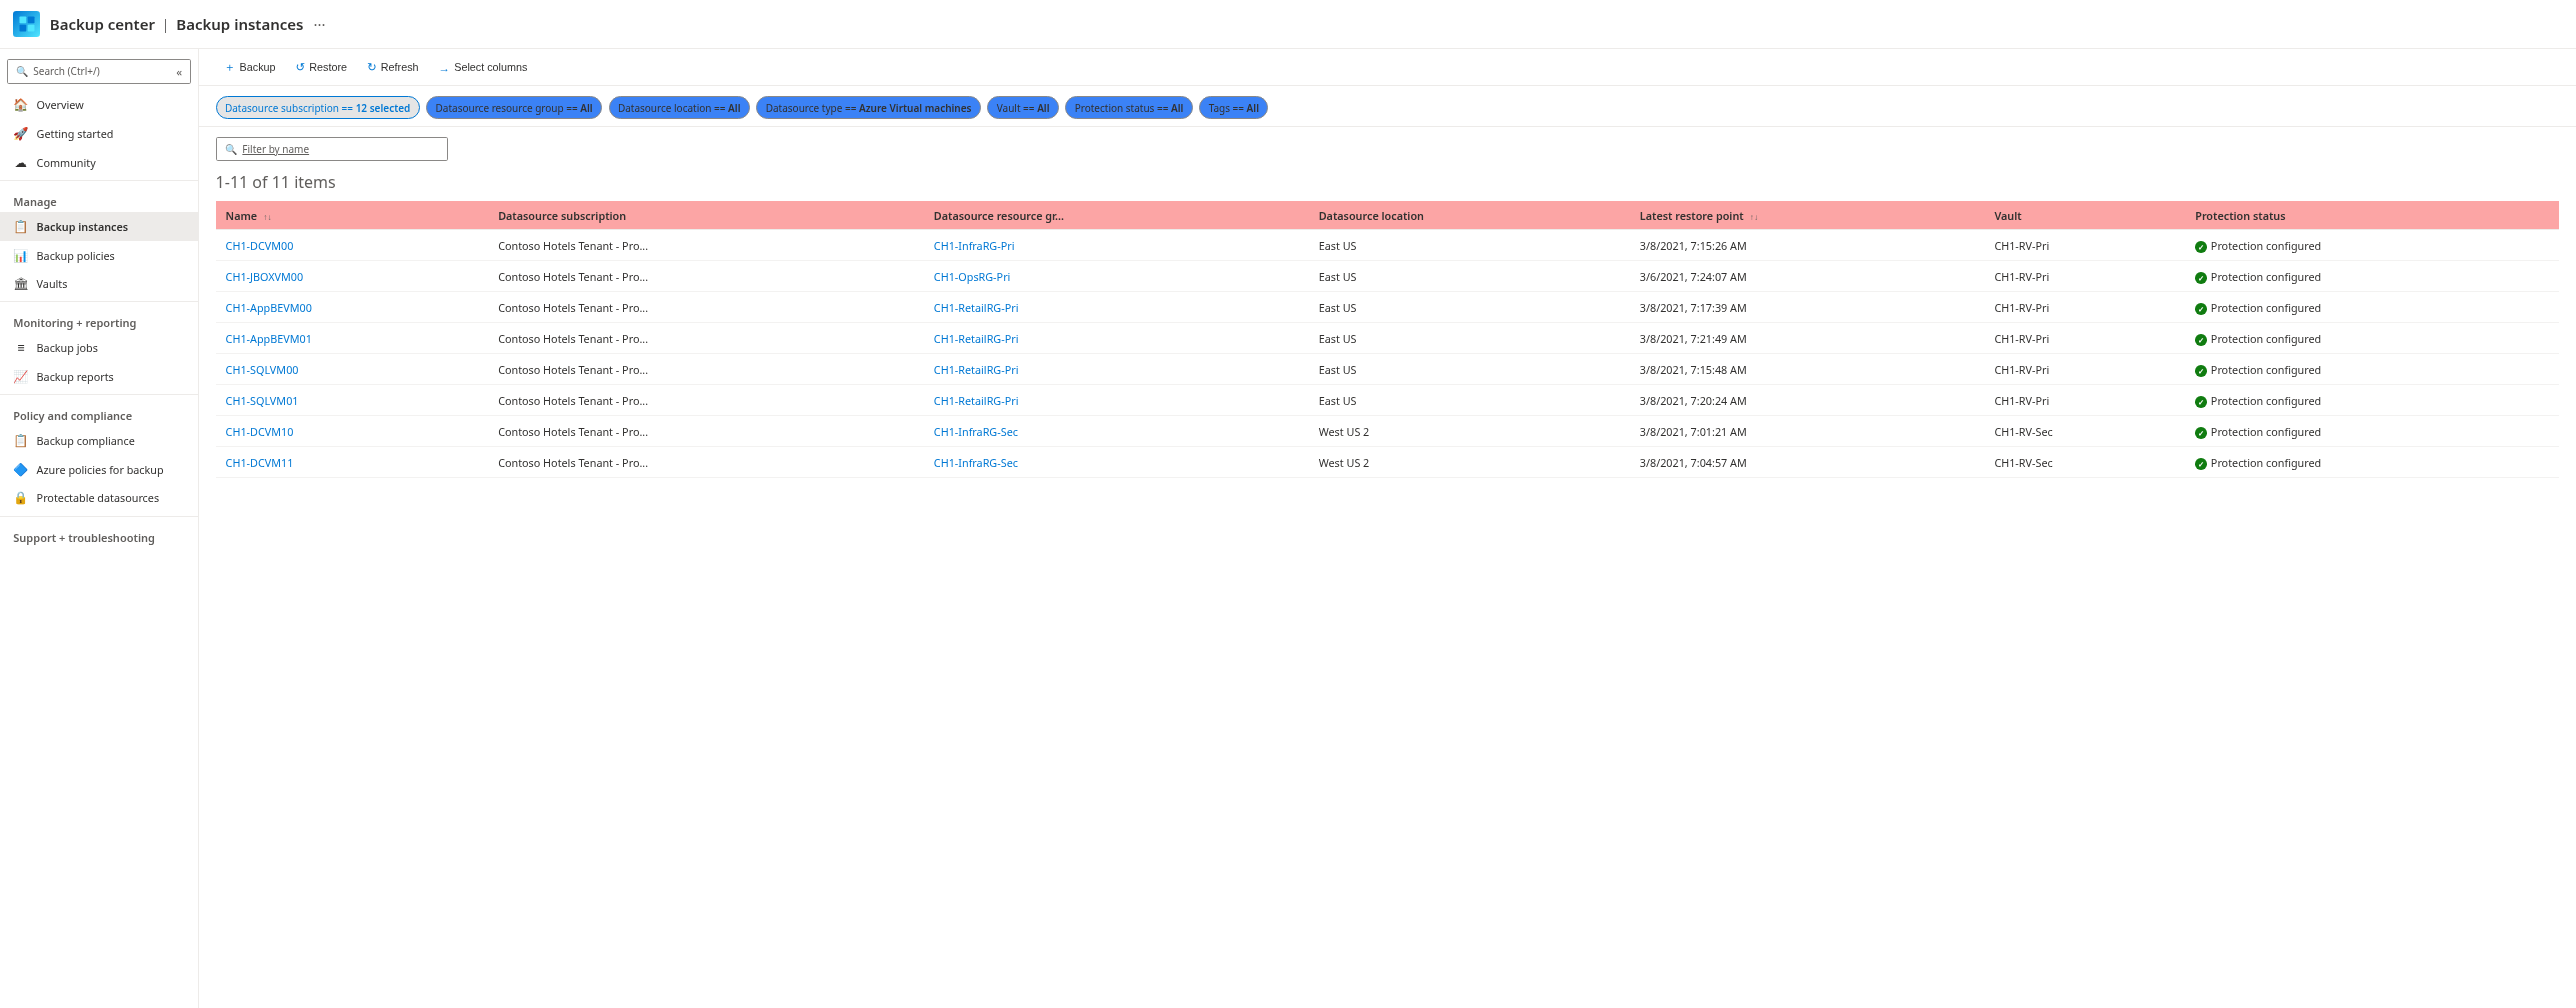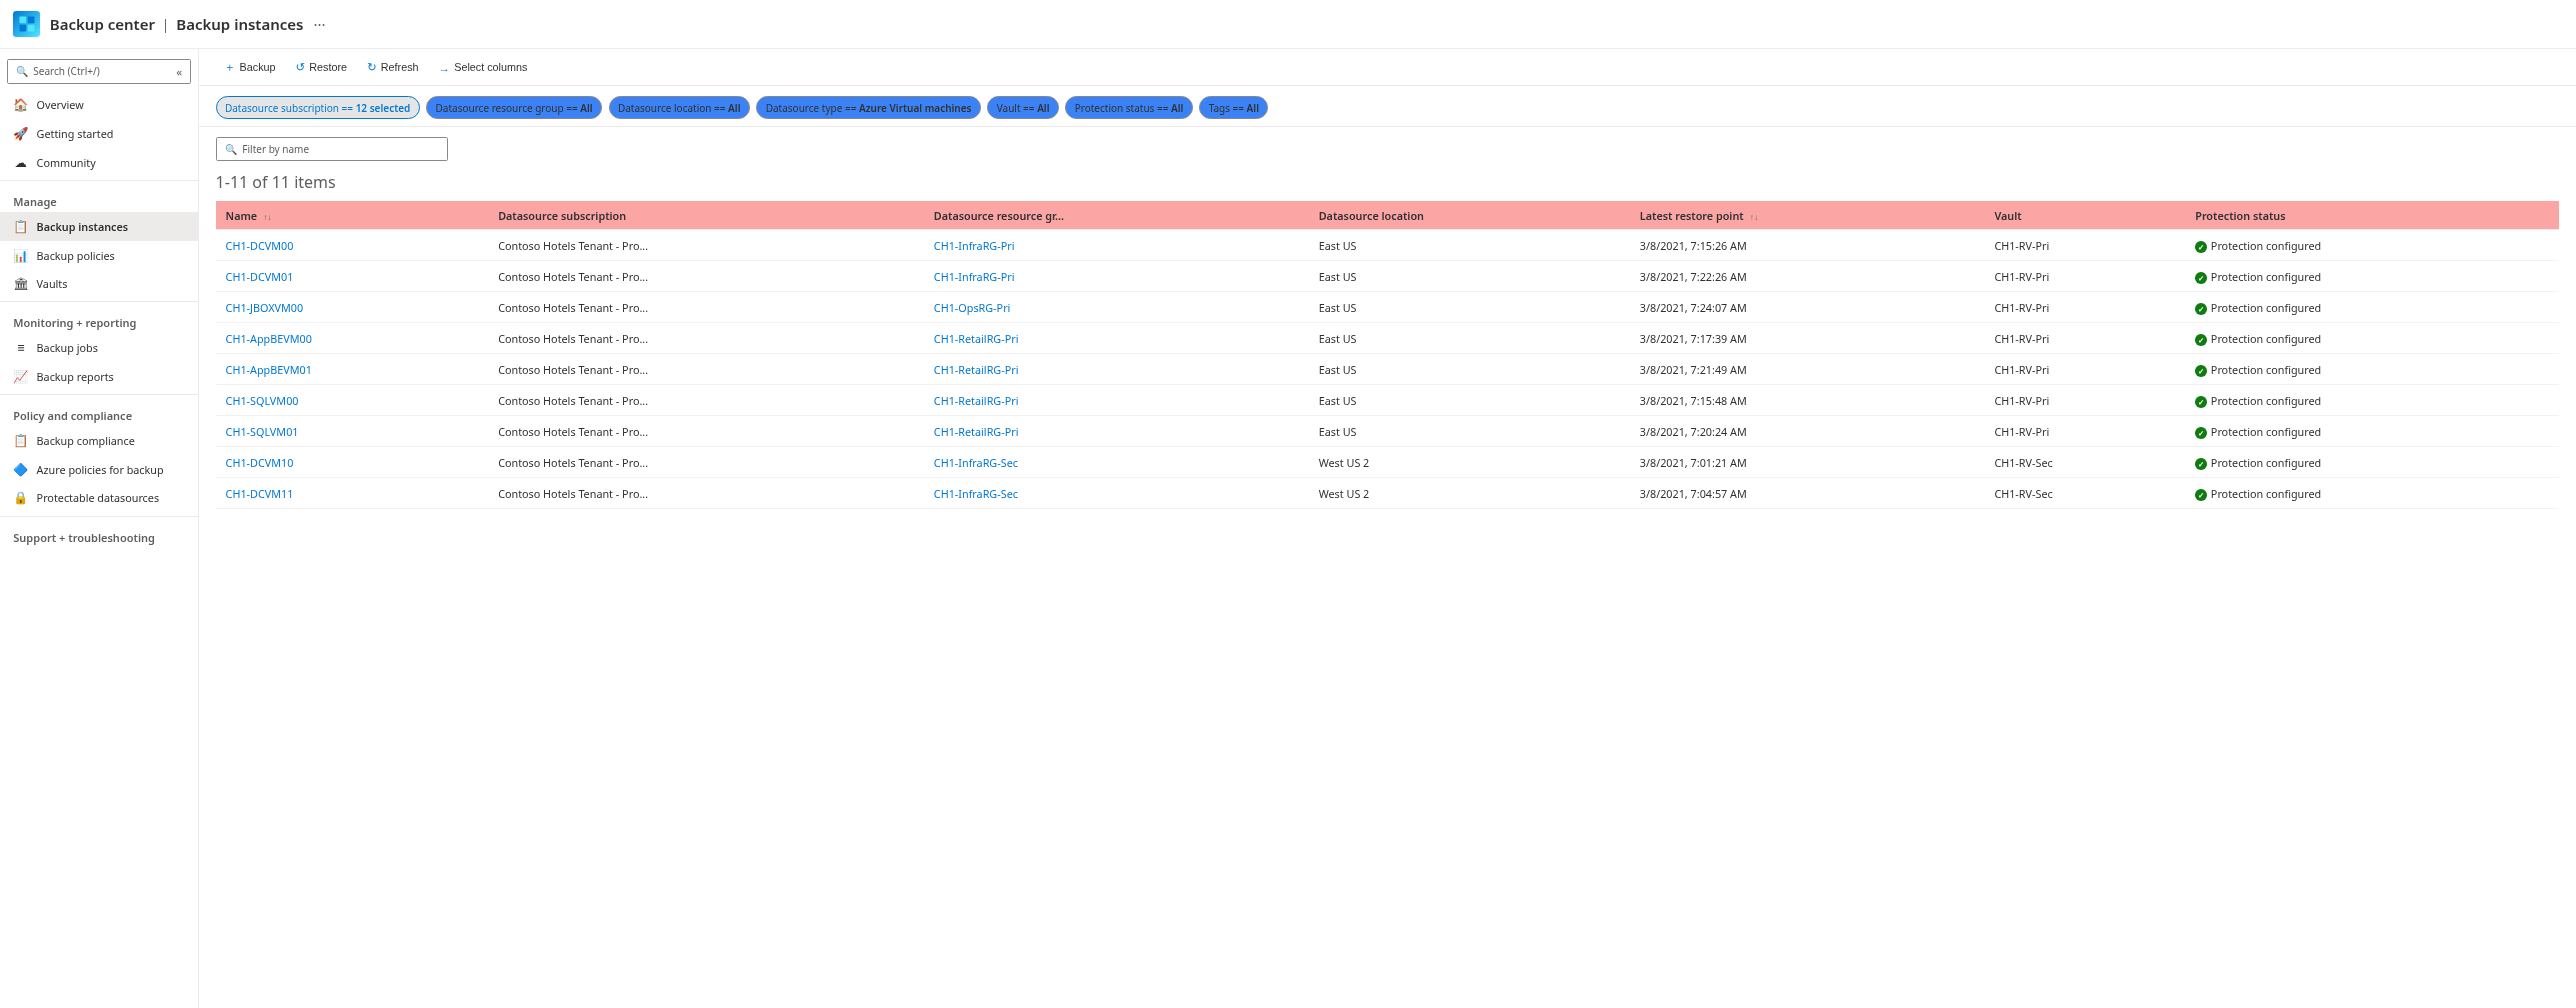--- a/index.html
+++ b/index.html
@@ -217,21 +217,21 @@
       </span>
       <span class="filter-chip">
         Tags == <strong>&nbsp;All</strong>
       </span>
     </div>
 
     <div class="table-area">
       <div class="filter-bar">
         <div class="filter-input">
           <span>🔍</span>
-          <span style="color:#605e5c;">Filter by name</span>
+          <span style="color:#605e5c;text-decoration:underline;">Filter by name</span>
         </div>
       </div>
       <div class="items-count">1-11 of 11 items</div>
 
       <table>
         <thead>
           <tr>
             <th>
               <span>Name</span>
               <span class="sort-icon">↑↓</span>
@@ -268,43 +268,27 @@
       <td>3/8/2021, 7:15:26 AM</td>
       <td>CH1-RV-Pri</td>
       <td>
         <div class="status-badge">
           <div class="status-dot"></div>
           <span class="status-text">Protection configured</span>
         </div>
       </td>
     </tr>
             <tr>
-      <td class="link-cell">CH1-DCVM01</td>
-      <td>
-                <span class="truncate">Contoso Hotels Tenant - Pro...</span>
-              </td>
-      <td class="link-cell">CH1-InfraRG-Pri</td>
-      <td>East US</td>
-      <td>3/8/2021, 7:22:26 AM</td>
-      <td>CH1-RV-Pri</td>
-      <td>
-        <div class="status-badge">
-          <div class="status-dot"></div>
-          <span class="status-text">Protection configured</span>
-        </div>
-      </td>
-    </tr>
-            <tr>
       <td class="link-cell">CH1-JBOXVM00</td>
       <td>
                 <span class="truncate">Contoso Hotels Tenant - Pro...</span>
               </td>
       <td class="link-cell">CH1-OpsRG-Pri</td>
       <td>East US</td>
-      <td>3/8/2021, 7:24:07 AM</td>
+      <td>3/6/2021, 7:24:07 AM</td>
       <td>CH1-RV-Pri</td>
       <td>
         <div class="status-badge">
           <div class="status-dot"></div>
           <span class="status-text">Protection configured</span>
         </div>
       </td>
     </tr>
             <tr>
       <td class="link-cell">CH1-AppBEVM00</td>

